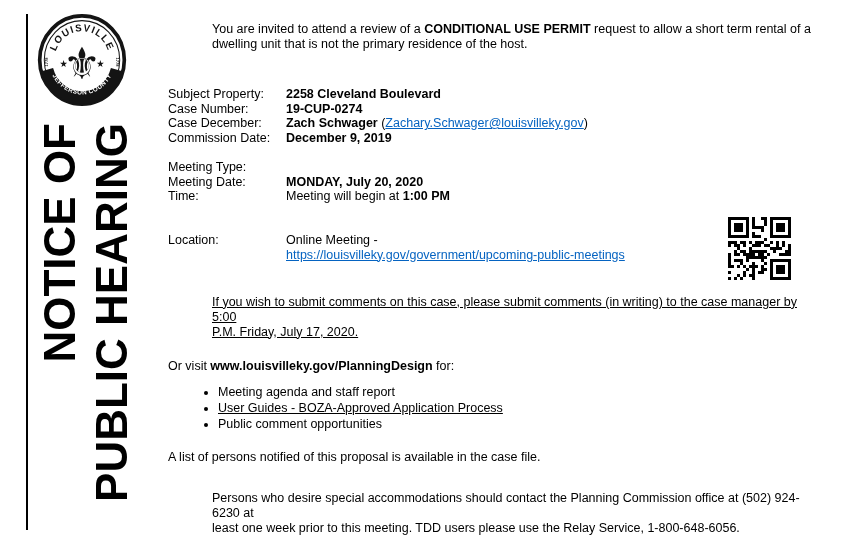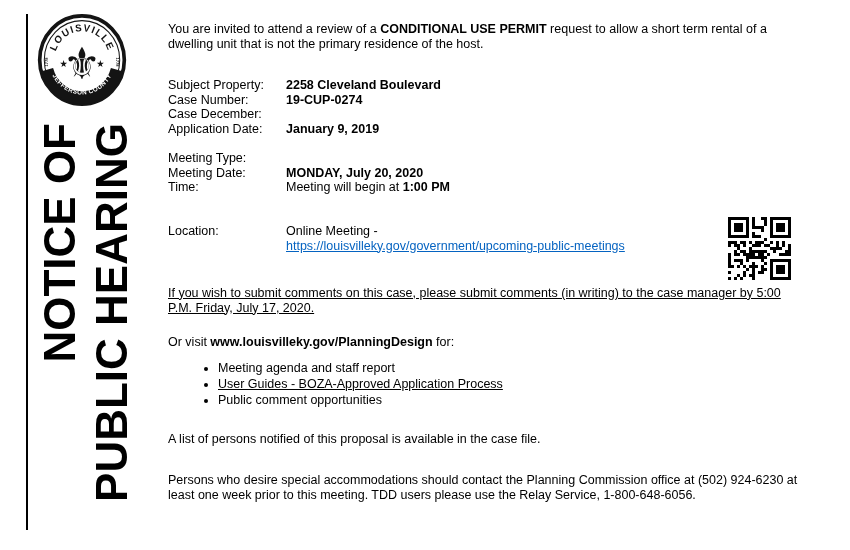--- a/index.html
+++ b/index.html
@@ -28,36 +28,36 @@
     position: absolute; left: -104px; top: 261px; width: 380px; height: 104px;
     transform: rotate(-90deg);
     text-align: right;
     font-weight: bold; font-size: 44px; line-height: 52px;
     letter-spacing: 0px; color: #000; white-space: nowrap;
   }
 
   
   .content { position: absolute; left: 168px; top: 22px; width: 648px; }
   p { line-height: 15px; }
-  .prewrap { white-space: pre-line; }
+  .prewrap { white-space: pre-line; margin-left: 44px; }
   b { font-weight: bold; }
 
   .rows .row { display: flex; line-height: 14.5px; }
   .rows .lbl { width: 118px; flex: none; }
   .rows .val { flex: 1; }
 
-  .case { margin-top: 26px; }
+  .case { margin-top: 35px; }
   .meeting { margin-top: 15px; }
   .location { margin-top: 29px; }
   .location .row { line-height: 15px; }
   .comments { margin-top: 32px; text-decoration: underline; }
   .visit { margin-top: 19px; }
   ul.bullets { margin: 10px 0 0 0; padding-left: 50px; }
   ul.bullets li { line-height: 16px; }
-  .case-file { margin-top: 24px; }
+  .case-file { margin-top: 18px; }
   .access { margin-top: 26px; }
 
   .link { color: #0563C1; text-decoration: underline; cursor: pointer; }
   .u { text-decoration: underline; color: #000000; cursor: pointer; }
 
   
   .qr { position: absolute; left: 728px; top: 217px; width: 63px; height: 63px; }
   .qr svg { width: 100%; height: 100%; background: #fff; }
 </style>
 </head>
@@ -96,24 +96,25 @@
       <div class="row">
         <div class="lbl">Subject Property:</div>
         <div class="val"><b>2258 Cleveland Boulevard</b></div>
       </div>
       <div class="row">
         <div class="lbl">Case Number:</div>
         <div class="val"><b>19-CUP-0274</b></div>
       </div>
       <div class="row">
         <div class="lbl">Case December:</div>
-      </div>
-      <div class="row">
-        <div class="lbl">Application Date:</div>
-        <div class="val"><b>January 9, 2019</b></div>
+        <div class="val"><b>Zach Schwager</b><span> (</span><a class="link">Zachary.Schwager@louisvilleky.gov</a><span>)</span></div>
+      </div>
+      <div class="row">
+        <div class="lbl">Commission Date:</div>
+        <div class="val"><b>December 9, 2019</b></div>
       </div>
     </div>
 
     <div class="rows meeting">
       <div class="row">
         <div class="lbl">Meeting Type:</div>
       </div>
       <div class="row">
         <div class="lbl">Meeting Date:</div>
         <div class="val"><b>MONDAY, July 20, 2020</b></div>

